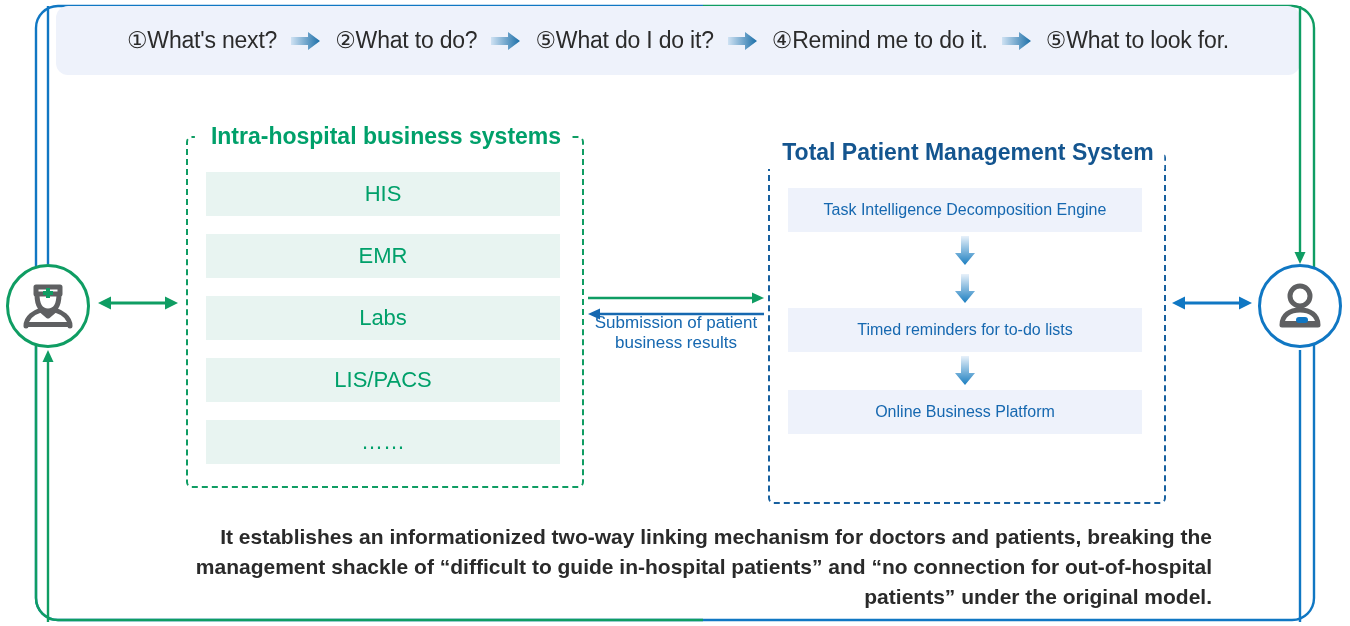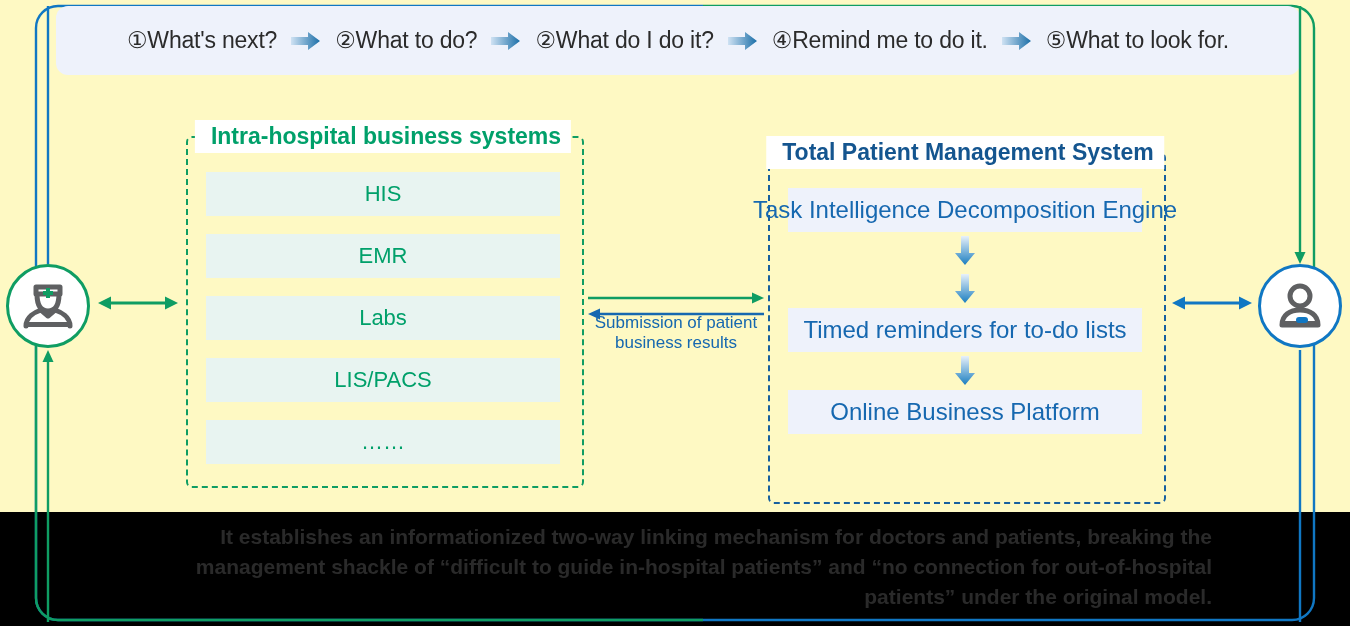--- a/index.html
+++ b/index.html
@@ -12,22 +12,22 @@
     height: 626px;
     position: relative;
     overflow: hidden;
     font-family: "Liberation Sans", sans-serif;
   }
 
   #stage {
     position: absolute;
     left: 0; top: 0;
     width: 1350px;
-    height: 512px;
-    background: #fef9c3;
+    height: 626px;
+    background: #ffffff;
   }
 
   
   .frame-svg {
     position: absolute;
     left: 0; top: 0;
     width: 1350px;
     height: 626px;
     pointer-events: none;
   }
@@ -117,21 +117,21 @@
   }
   .row-green:last-child { margin-bottom: 0; }
 
   
   .row-blue {
     height: 44px;
     background: #eef2fb;
     display: flex;
     align-items: center;
     justify-content: center;
-    font-size: 24px;
+    font-size: 16px;
     color: #1668b0;
     white-space: nowrap;
     text-align: center;
   }
   .flow-arrow {
     height: 38px;
     display: flex;
     align-items: center;
     justify-content: center;
   }
@@ -227,21 +227,21 @@
       <svg width="30" height="18" viewBox="0 0 30 18">
           <path d="M0 5 L17 5 L17 0 L29 9 L17 18 L17 13 L0 13 Z" fill="url(#bluegrad)"></path>
         </svg>
     </span>
     <span class="banner-step">②What to do?</span>
     <span class="banner-arrow">
       <svg width="30" height="18" viewBox="0 0 30 18">
           <path d="M0 5 L17 5 L17 0 L29 9 L17 18 L17 13 L0 13 Z" fill="url(#bluegrad)"></path>
         </svg>
     </span>
-    <span class="banner-step">②What do I do it?</span>
+    <span class="banner-step">⑤What do I do it?</span>
     <span class="banner-arrow">
       <svg width="30" height="18" viewBox="0 0 30 18">
           <path d="M0 5 L17 5 L17 0 L29 9 L17 18 L17 13 L0 13 Z" fill="url(#bluegrad)"></path>
         </svg>
     </span>
     <span class="banner-step">④Remind me to do it.</span>
     <span class="banner-arrow">
       <svg width="30" height="18" viewBox="0 0 30 18">
           <path d="M0 5 L17 5 L17 0 L29 9 L17 18 L17 13 L0 13 Z" fill="url(#bluegrad)"></path>
         </svg>

